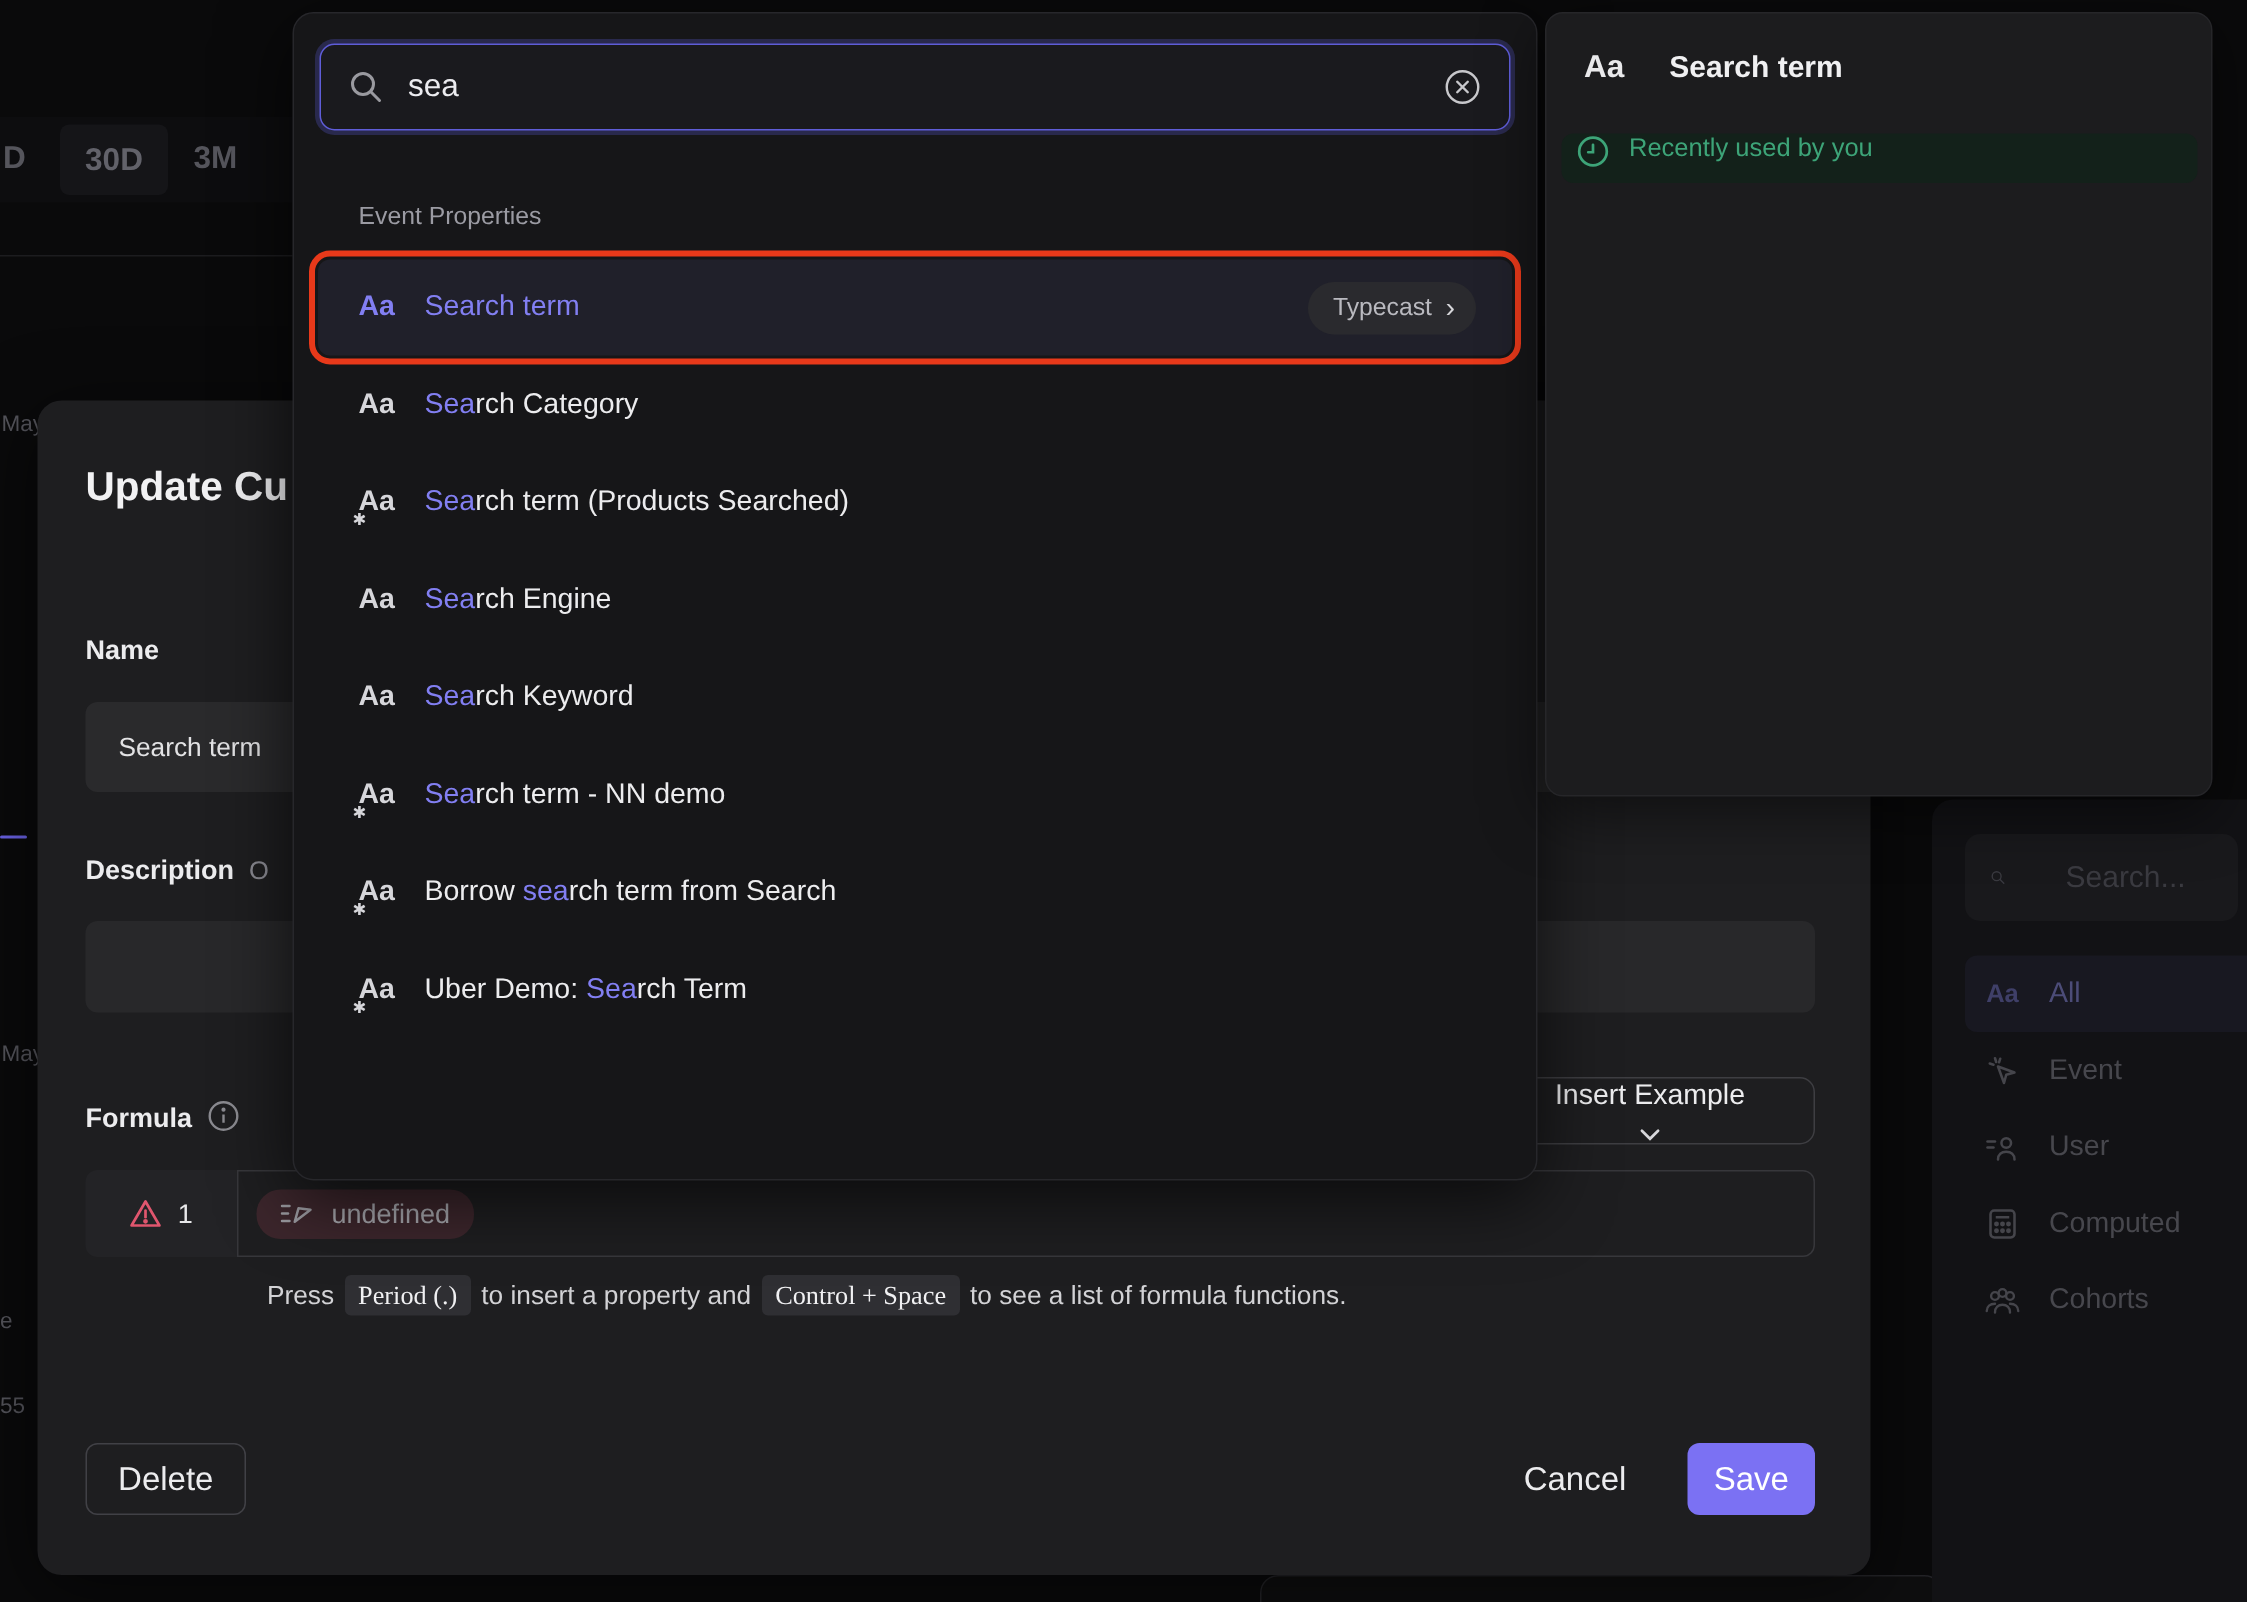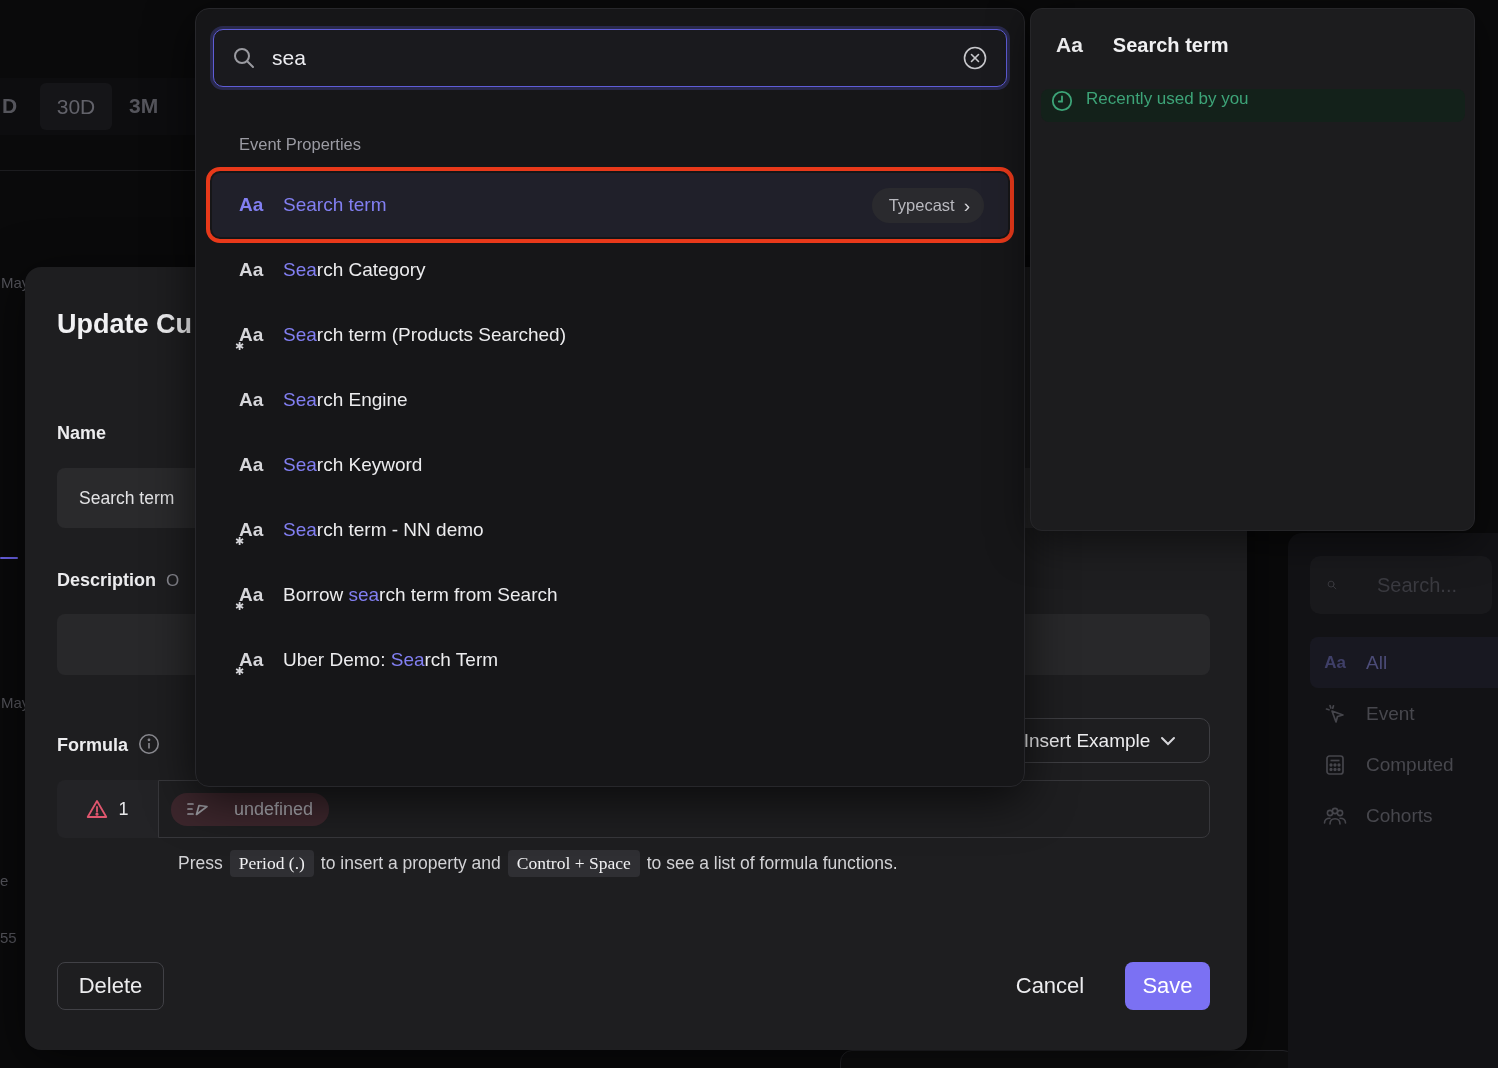--- a/index.html
+++ b/index.html
@@ -3,46 +3,46 @@
 <meta charset="utf-8">
 <style>
   html,body{margin:0;padding:0;background:#050506;}
   *{box-sizing:border-box;font-family:"Liberation Sans",sans-serif;}
   #stage{position:relative;width:1498px;height:1068px;background:#0a0a0b;overflow:hidden;}
   .abs{position:absolute;}
 
   
   .tabstrip{top:78px;left:0;width:195px;height:57px;background:#0d0d0f;}
   .tab-frag{color:#55555c;font-size:21px;font-weight:700;}
-  .tab-chip{background:#151518;border-radius:6px;color:#62626a;font-size:21px;font-weight:400;
+  .tab-chip{background:#151518;border-radius:6px;color:#62626a;font-size:21px;font-weight:700;
             display:flex;align-items:center;justify-content:center;}
   .bg-line{background:#1c1c1f;height:1px;}
   .chart-frag{color:#55555c;font-size:15px;}
   .chart-line{background:#6b63e8;height:2px;width:18px;border-radius:1px;}
   .bottom-card{border:1px solid #232327;background:#0e0e0f;border-radius:12px;}
 
   
   .modal{top:267px;left:25px;width:1222px;height:783px;background:#1e1e20;border-radius:16px;
          box-shadow:0 10px 50px rgba(0,0,0,.55);}
   .modal h1{margin:0;position:absolute;top:42px;left:32px;font-size:27px;color:#f1f1f3;font-weight:700;white-space:nowrap;}
   .field-label{position:absolute;font-size:18px;font-weight:700;color:#ececee;}
   .opt-frag{font-weight:400;color:#8a8a92;font-size:17px;margin-left:10px;}
   .name-input{position:absolute;left:32px;top:201px;width:1153px;height:60px;background:#2a2a2c;border:none;
               border-radius:8px;color:#e2e2e4;font-size:17.5px;padding:0 22px;outline:none;}
   .desc-box{position:absolute;left:32px;top:347px;width:1153px;height:61px;background:#28282a;border-radius:8px;}
   .info-ic{display:inline-flex;vertical-align:-4px;margin-left:10px;}
   .insert-btn{position:absolute;left:965px;top:451px;width:220px;height:45px;border:1px solid #3e3e42;
-              border-radius:10px;display:flex;align-items:center;justify-content:center;gap:10px;
-              color:#ececee;font-size:19px;background:transparent;}
+              border-radius:10px;display:flex;align-items:center;justify-content:space-between;gap:10px;
+              color:#ececee;font-size:19px;background:transparent;flex-direction:column;}
   .f-gutter{position:absolute;left:32px;top:513px;width:101px;height:58px;background:#232326;
             border-radius:8px 0 0 8px;display:flex;align-items:center;justify-content:center;gap:10px;
             color:#e8e8ea;font-size:18px;}
   .f-field{position:absolute;left:133px;top:513px;width:1052px;height:58px;border:1px solid #37373b;
            border-radius:0 8px 8px 0;display:flex;align-items:center;padding:0 12px;}
-  .undef-chip{display:flex;align-items:center;gap:25px;background:#3c262c;border-radius:16px;height:33px;
+  .undef-chip{display:flex;align-items:center;gap:12px;background:#3c262c;border-radius:16px;height:33px;
               padding:0 16px;color:#a6a6ac;font-size:18px;}
   .hint-row{position:absolute;left:153px;top:583px;display:flex;align-items:center;gap:7px;
             color:#d2d2d5;font-size:17.5px;white-space:nowrap;}
   .kbd{background:#2f2f33;border-radius:4px;padding:3px 9px;color:#f0f0f2;font-family:Liberation Serif, serif;}
   .btn{position:absolute;display:flex;align-items:center;justify-content:center;font-size:22px;
        border-radius:8px;cursor:pointer;}
   .btn-delete{left:32px;top:695px;width:107px;height:48px;border:1px solid #414146;color:#ececee;background:transparent;}
   .btn-cancel{left:975px;top:695px;width:100px;height:48px;color:#ececee;background:transparent;border:none;}
   .btn-save{left:1100px;top:695px;width:85px;height:48px;background:#7b71f3;color:#fff;border:none;}
 
@@ -195,20 +195,31 @@
               <path d="M9 9 L20 13 L14.5 14.5 L13 20 Z"></path>
               <line x1="7" y1="3.5" x2="7.8" y2="6"></line>
               <line x1="3.5" y1="7" x2="6" y2="7.8"></line>
               <line x1="10.5" y1="3.8" x2="9.7" y2="6.2"></line>
             </svg>
           </span>
           <span>Event</span>
         </div>
         <div class="sb-row">
           <span class="sb-ic">
+            <svg width="24" height="24" viewBox="0 0 24 24" fill="none" stroke="#45454b" stroke-width="1.7" stroke-linecap="round">
+              <line x1="2" y1="8" x2="7" y2="8"></line>
+              <line x1="2" y1="12" x2="6" y2="12"></line>
+              <circle cx="14.5" cy="9" r="3.2"></circle>
+              <path d="M9 20 C9 16.5 11.3 14.8 14.5 14.8 C17.7 14.8 20 16.5 20 20"></path>
+            </svg>
+          </span>
+          <span>User</span>
+        </div>
+        <div class="sb-row">
+          <span class="sb-ic">
             <svg width="24" height="24" viewBox="0 0 24 24" fill="none" stroke="#45454b" stroke-width="1.7" stroke-linejoin="round">
               <rect x="4" y="3" width="16" height="18" rx="2.5"></rect>
               <line x1="7.5" y1="7.5" x2="16.5" y2="7.5"></line>
               <circle cx="8" cy="12" r="0.8" fill="#45454b"></circle>
               <circle cx="12" cy="12" r="0.8" fill="#45454b"></circle>
               <circle cx="16" cy="12" r="0.8" fill="#45454b"></circle>
               <circle cx="8" cy="16.5" r="0.8" fill="#45454b"></circle>
               <circle cx="12" cy="16.5" r="0.8" fill="#45454b"></circle>
               <circle cx="16" cy="16.5" r="0.8" fill="#45454b"></circle>
             </svg>

